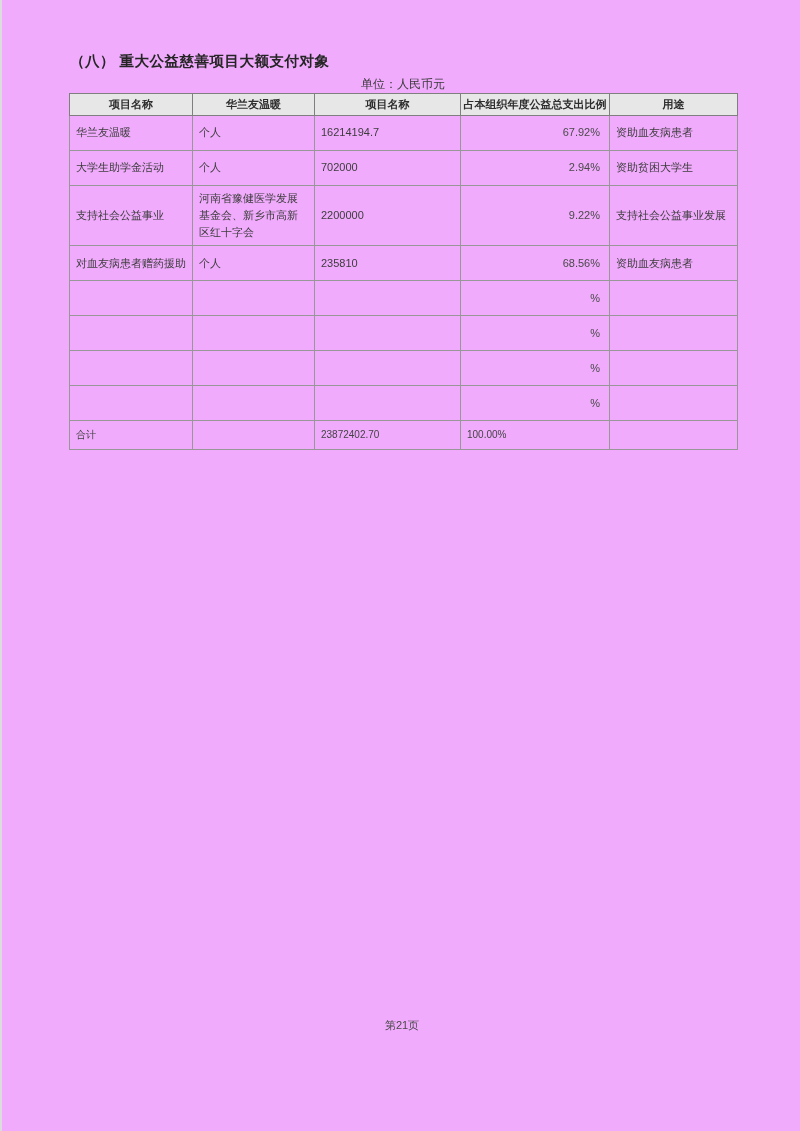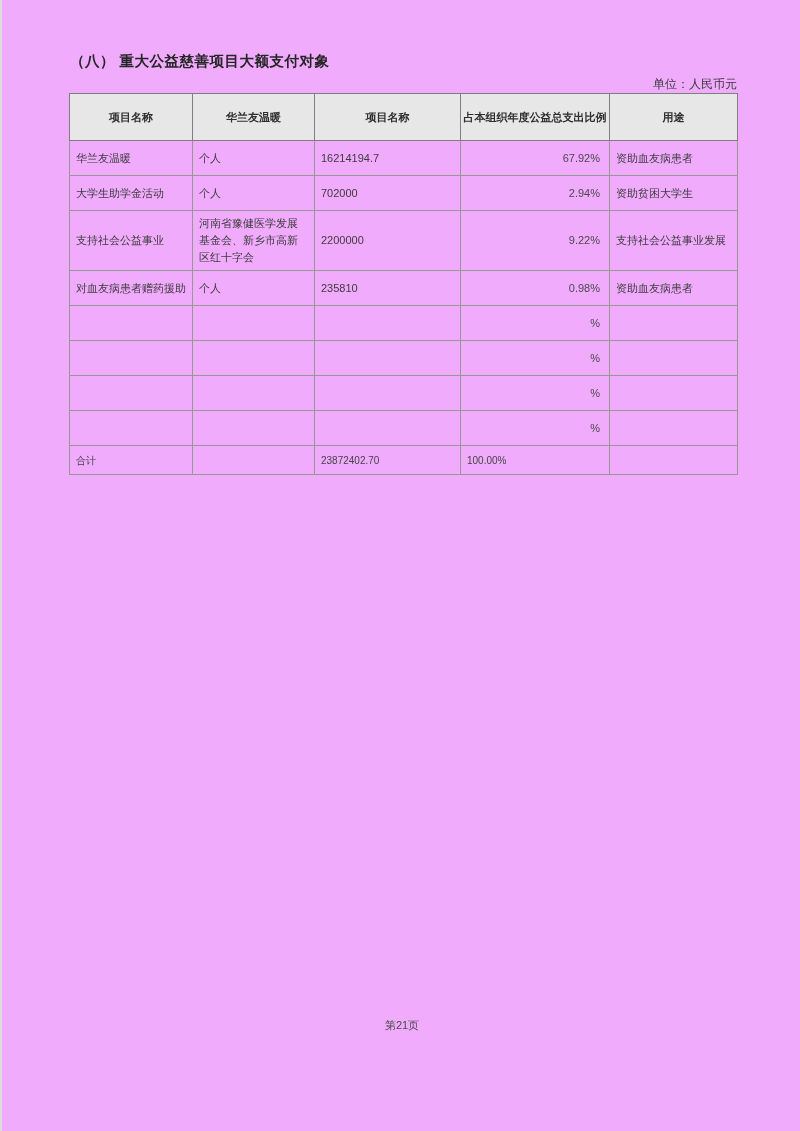--- a/index.html
+++ b/index.html
@@ -14,31 +14,31 @@
     border-left: 2px solid #dcdcdc;
     overflow: hidden;
   }
   .doc-title {
     position: absolute; left: 68px; top: 52px;
     font-size: 14.5px; font-weight: bold; color: #252525;
     letter-spacing: 0.5px;
   }
   .unit-label {
     position: absolute; left: 67px; top: 76px; width: 668px;
-    text-align: right; font-size: 12px; color: #3a3a3a;
+    text-align: center; font-size: 12px; color: #3a3a3a;
   }
   table.report {
     position: absolute; left: 67px; top: 93px; width: 668px;
     border-collapse: collapse; table-layout: fixed;
   }
   .report th {
     background: #e7e7e7;
     border: 1px solid #7f7f7f;
     font-size: 11px; font-weight: bold; color: #2e2e2e;
-    padding: 16px 2px; height: 22px; text-align: center;
+    padding: 3px 2px; height: 22px; text-align: center;
     line-height: 1.3;
   }
   .report td {
     border: 1px solid #979797;
     font-size: 11px; color: #3c3c3c;
     padding: 4px 6px; vertical-align: middle;
     line-height: 1.55; height: 35px;
     word-break: break-all; overflow: hidden;
   }
   .report td.col-ratio { text-align: right; padding-right: 9px; color: #4a4a4a; }
@@ -95,21 +95,21 @@
           <td class="col-project">支持社会公益事业</td>
           <td class="col-payee">河南省豫健医学发展基金会、新乡市高新区红十字会</td>
           <td class="col-amount">2200000</td>
           <td class="col-ratio">9.22%</td>
           <td class="col-purpose">支持社会公益事业发展</td>
         </tr>
         <tr>
           <td class="col-project">对血友病患者赠药援助</td>
           <td class="col-payee">个人</td>
           <td class="col-amount">235810</td>
-          <td class="col-ratio">0.98%</td>
+          <td class="col-ratio">68.56%</td>
           <td class="col-purpose">资助血友病患者</td>
         </tr>
         <tr>
           <td class="col-project"></td>
           <td class="col-payee"></td>
           <td class="col-amount"></td>
           <td class="col-ratio">%</td>
           <td class="col-purpose"></td>
         </tr>
         <tr>

